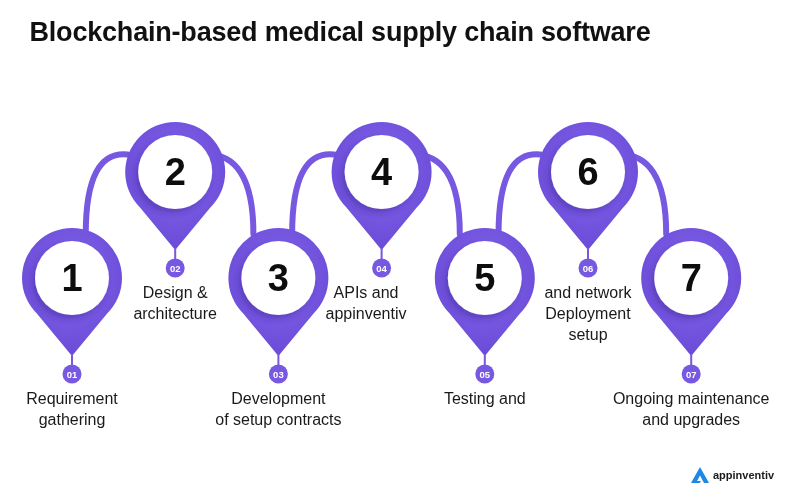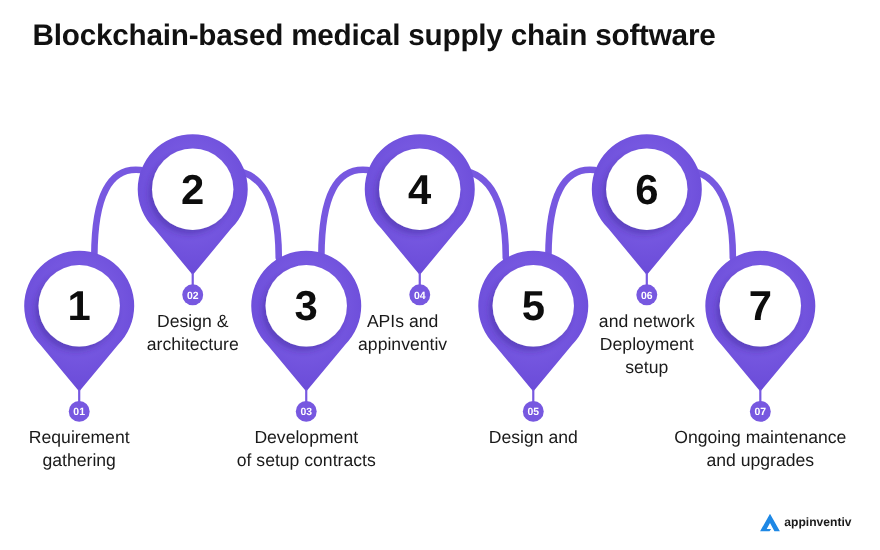--- a/index.html
+++ b/index.html
@@ -109,21 +109,21 @@
     </div>
     <div class="step-label" style="left: 178.4px; top: 388px;">
       <div>Development</div>
       <div>of setup contracts</div>
     </div>
     <div class="step-label" style="left: 266px; top: 282px;">
       <div>APIs and</div>
       <div>appinventiv</div>
     </div>
     <div class="step-label" style="left: 384.8px; top: 388px;">
-      <div>Design and</div>
+      <div>Testing and</div>
     </div>
     <div class="step-label" style="left: 488px; top: 282px;">
       <div>and network</div>
       <div>Deployment</div>
       <div>setup</div>
     </div>
     <div class="step-label" style="left: 591.2px; top: 388px;">
       <div>Ongoing maintenance</div>
       <div>and upgrades</div>
     </div>

